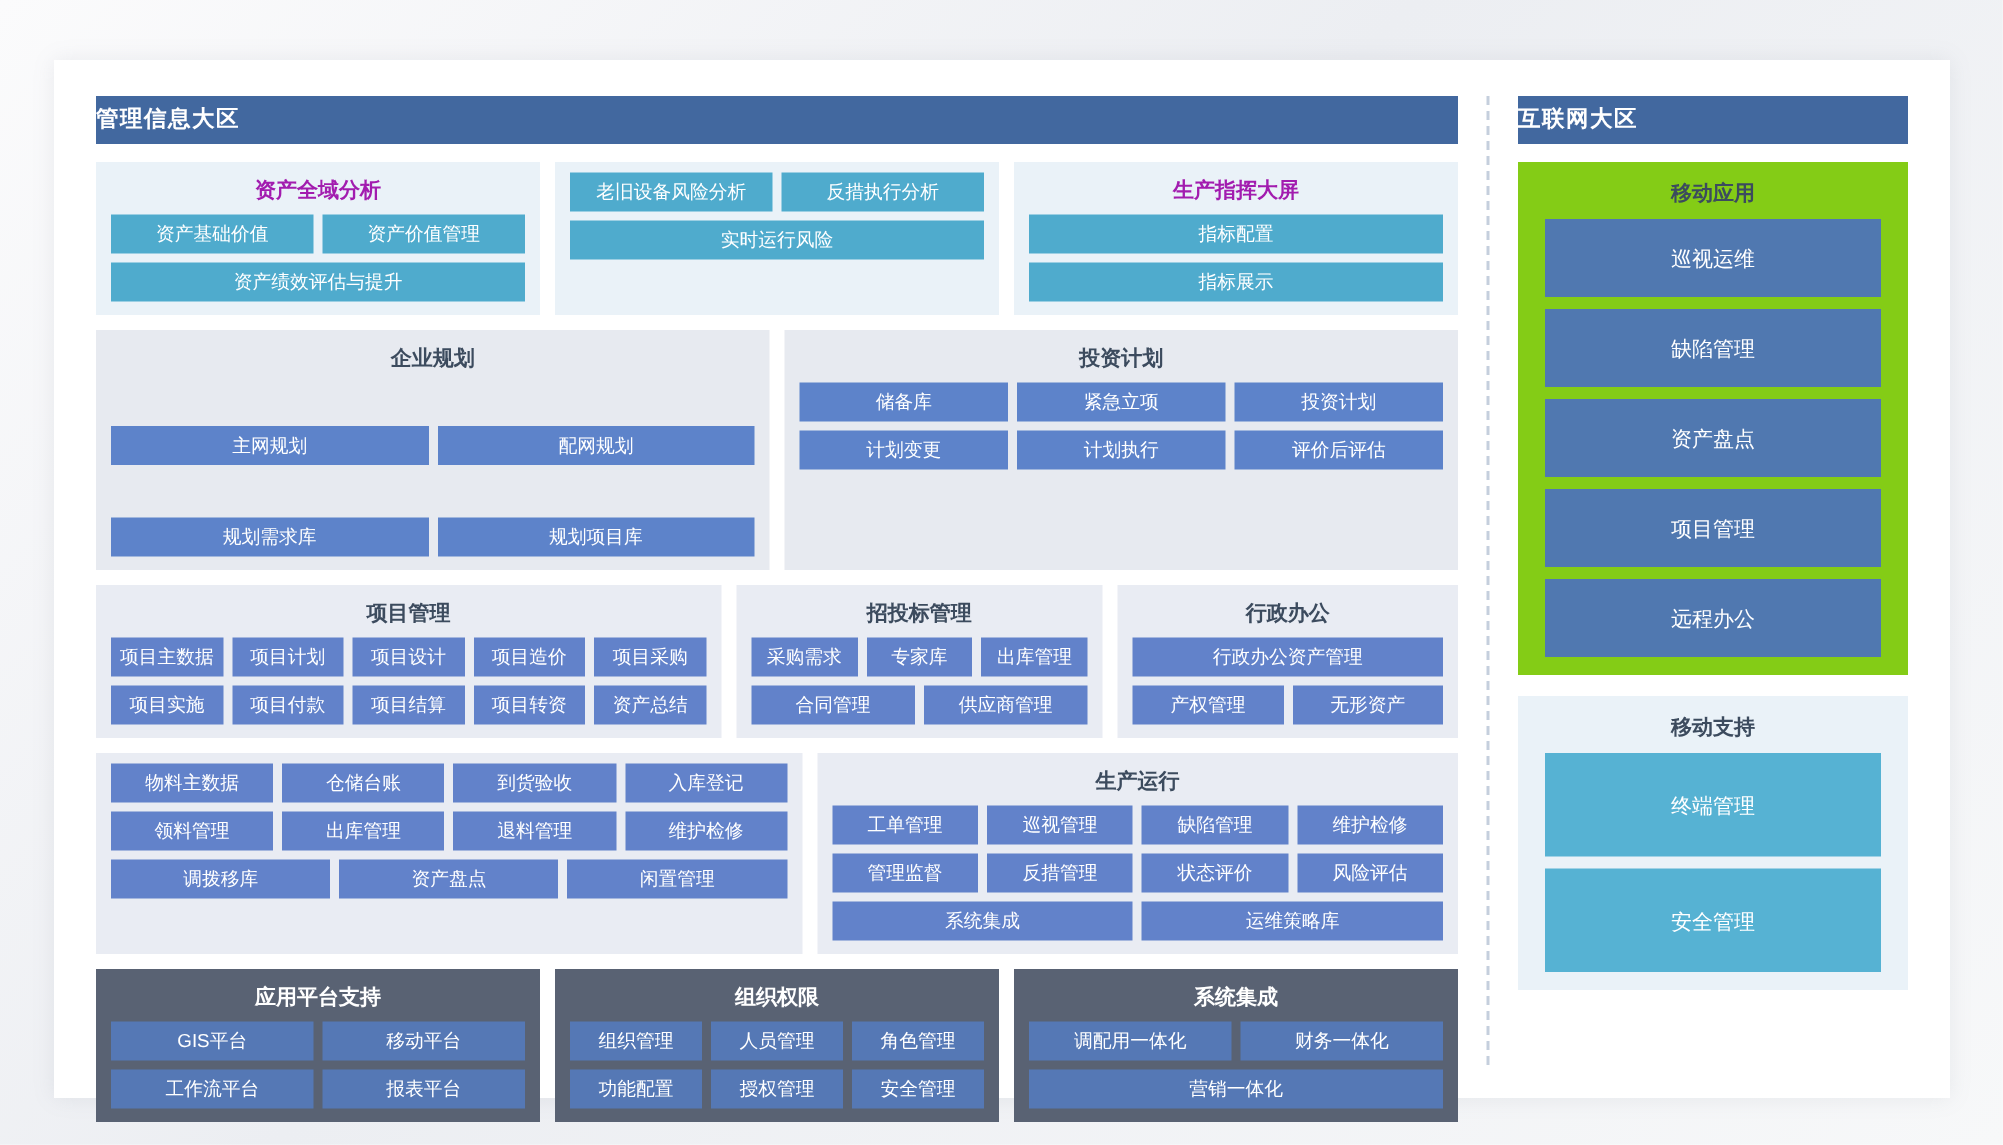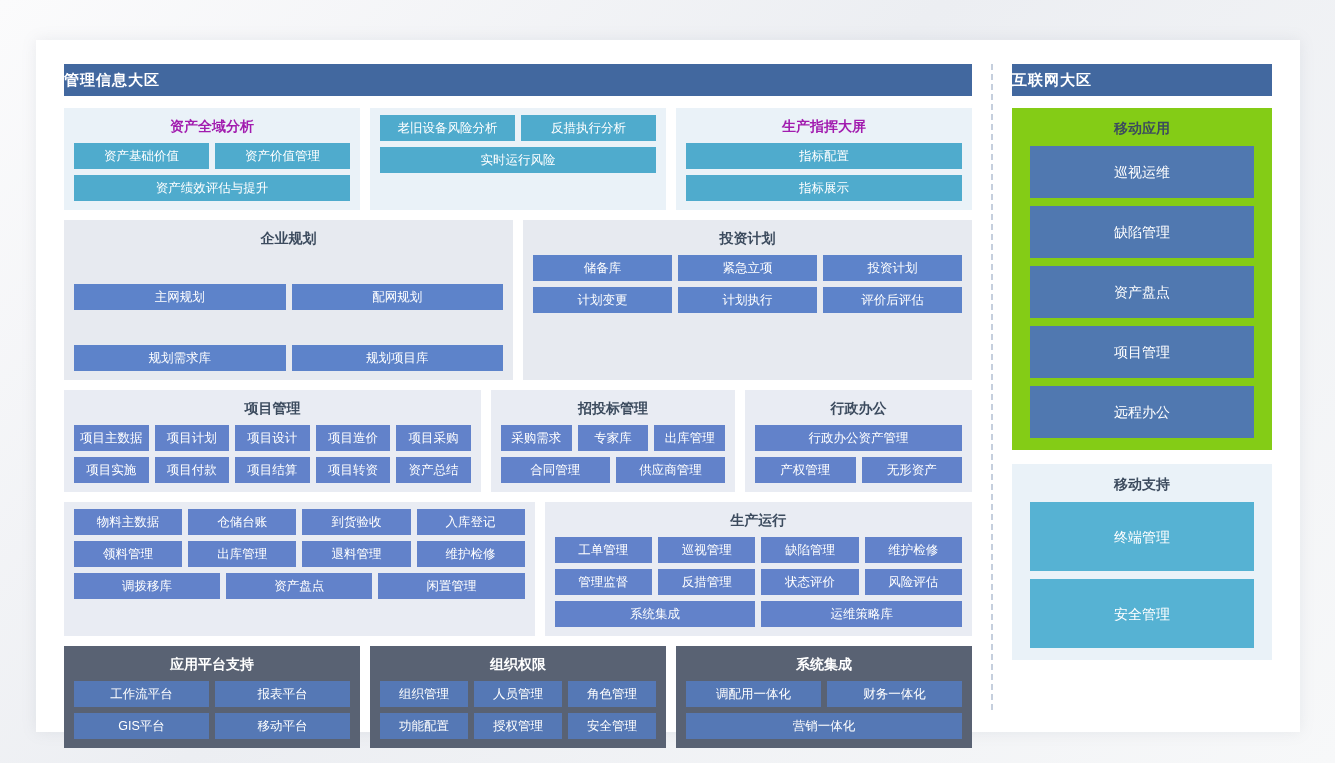--- a/index.html
+++ b/index.html
@@ -229,26 +229,26 @@
               <div class="tile-row">
                 <div class="tile">系统集成</div>
                 <div class="tile">运维策略库</div>
               </div>
             </div>
           </div>
           <div class="row">
             <div class="group pal-dark" style="flex: 3 1 0px;">
               <div class="group-title">应用平台支持</div>
               <div class="tile-row">
+                <div class="tile">GIS平台</div>
+                <div class="tile">移动平台</div>
+              </div>
+              <div class="tile-row">
                 <div class="tile">工作流平台</div>
                 <div class="tile">报表平台</div>
-              </div>
-              <div class="tile-row">
-                <div class="tile">GIS平台</div>
-                <div class="tile">移动平台</div>
               </div>
             </div>
             <div class="group pal-dark" style="flex: 3 1 0px;">
               <div class="group-title">组织权限</div>
               <div class="tile-row">
                 <div class="tile">组织管理</div>
                 <div class="tile">人员管理</div>
                 <div class="tile">角色管理</div>
               </div>
               <div class="tile-row">

